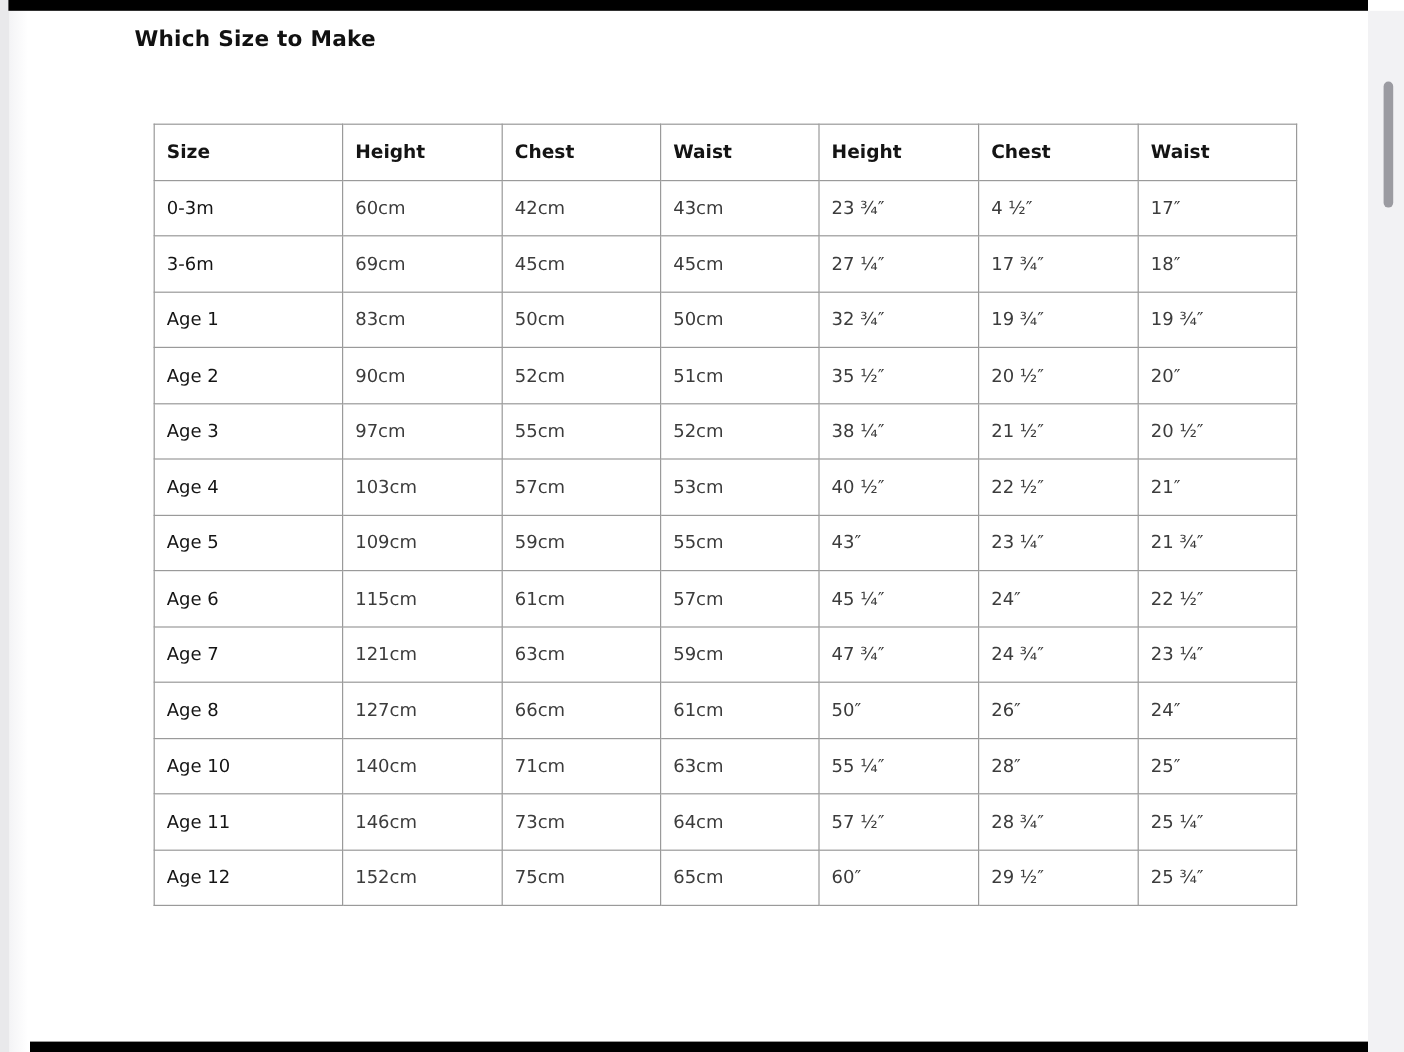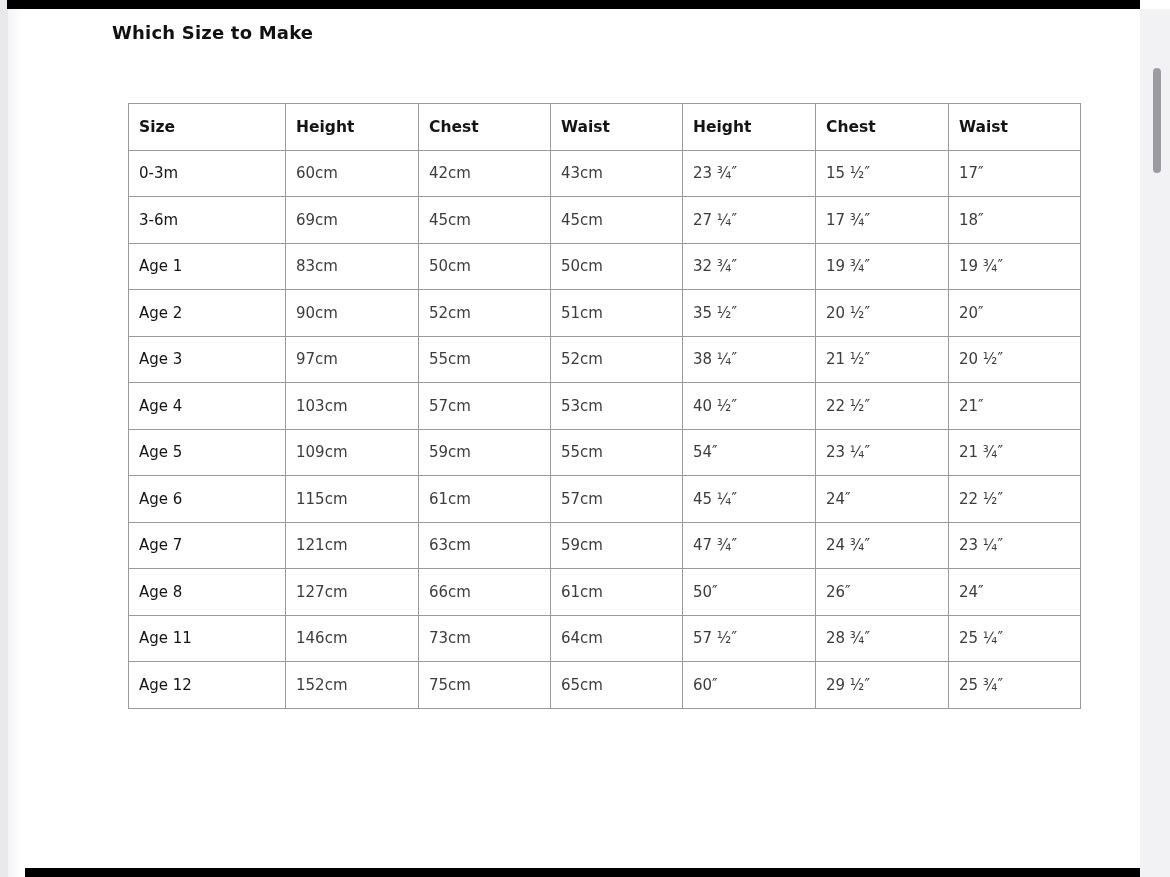--- a/index.html
+++ b/index.html
@@ -102,21 +102,21 @@
           <th>Waist</th>
         </tr>
     </thead>
     <tbody>
         <tr>
           <td>0-3m</td>
           <td>60cm</td>
           <td>42cm</td>
           <td>43cm</td>
           <td>23 ¾″</td>
-          <td>15 ½″</td>
+          <td>4 ½″</td>
           <td>17″</td>
         </tr>
         <tr>
           <td>3-6m</td>
           <td>69cm</td>
           <td>45cm</td>
           <td>45cm</td>
           <td>27 ¼″</td>
           <td>17 ¾″</td>
           <td>18″</td>
@@ -155,21 +155,21 @@
           <td>53cm</td>
           <td>40 ½″</td>
           <td>22 ½″</td>
           <td>21″</td>
         </tr>
         <tr>
           <td>Age 5</td>
           <td>109cm</td>
           <td>59cm</td>
           <td>55cm</td>
-          <td>54″</td>
+          <td>43″</td>
           <td>23 ¼″</td>
           <td>21 ¾″</td>
         </tr>
         <tr>
           <td>Age 6</td>
           <td>115cm</td>
           <td>61cm</td>
           <td>57cm</td>
           <td>45 ¼″</td>
           <td>24″</td>
@@ -187,20 +187,29 @@
         <tr>
           <td>Age 8</td>
           <td>127cm</td>
           <td>66cm</td>
           <td>61cm</td>
           <td>50″</td>
           <td>26″</td>
           <td>24″</td>
         </tr>
         <tr>
+          <td>Age 10</td>
+          <td>140cm</td>
+          <td>71cm</td>
+          <td>63cm</td>
+          <td>55 ¼″</td>
+          <td>28″</td>
+          <td>25″</td>
+        </tr>
+        <tr>
           <td>Age 11</td>
           <td>146cm</td>
           <td>73cm</td>
           <td>64cm</td>
           <td>57 ½″</td>
           <td>28 ¾″</td>
           <td>25 ¼″</td>
         </tr>
         <tr>
           <td>Age 12</td>

